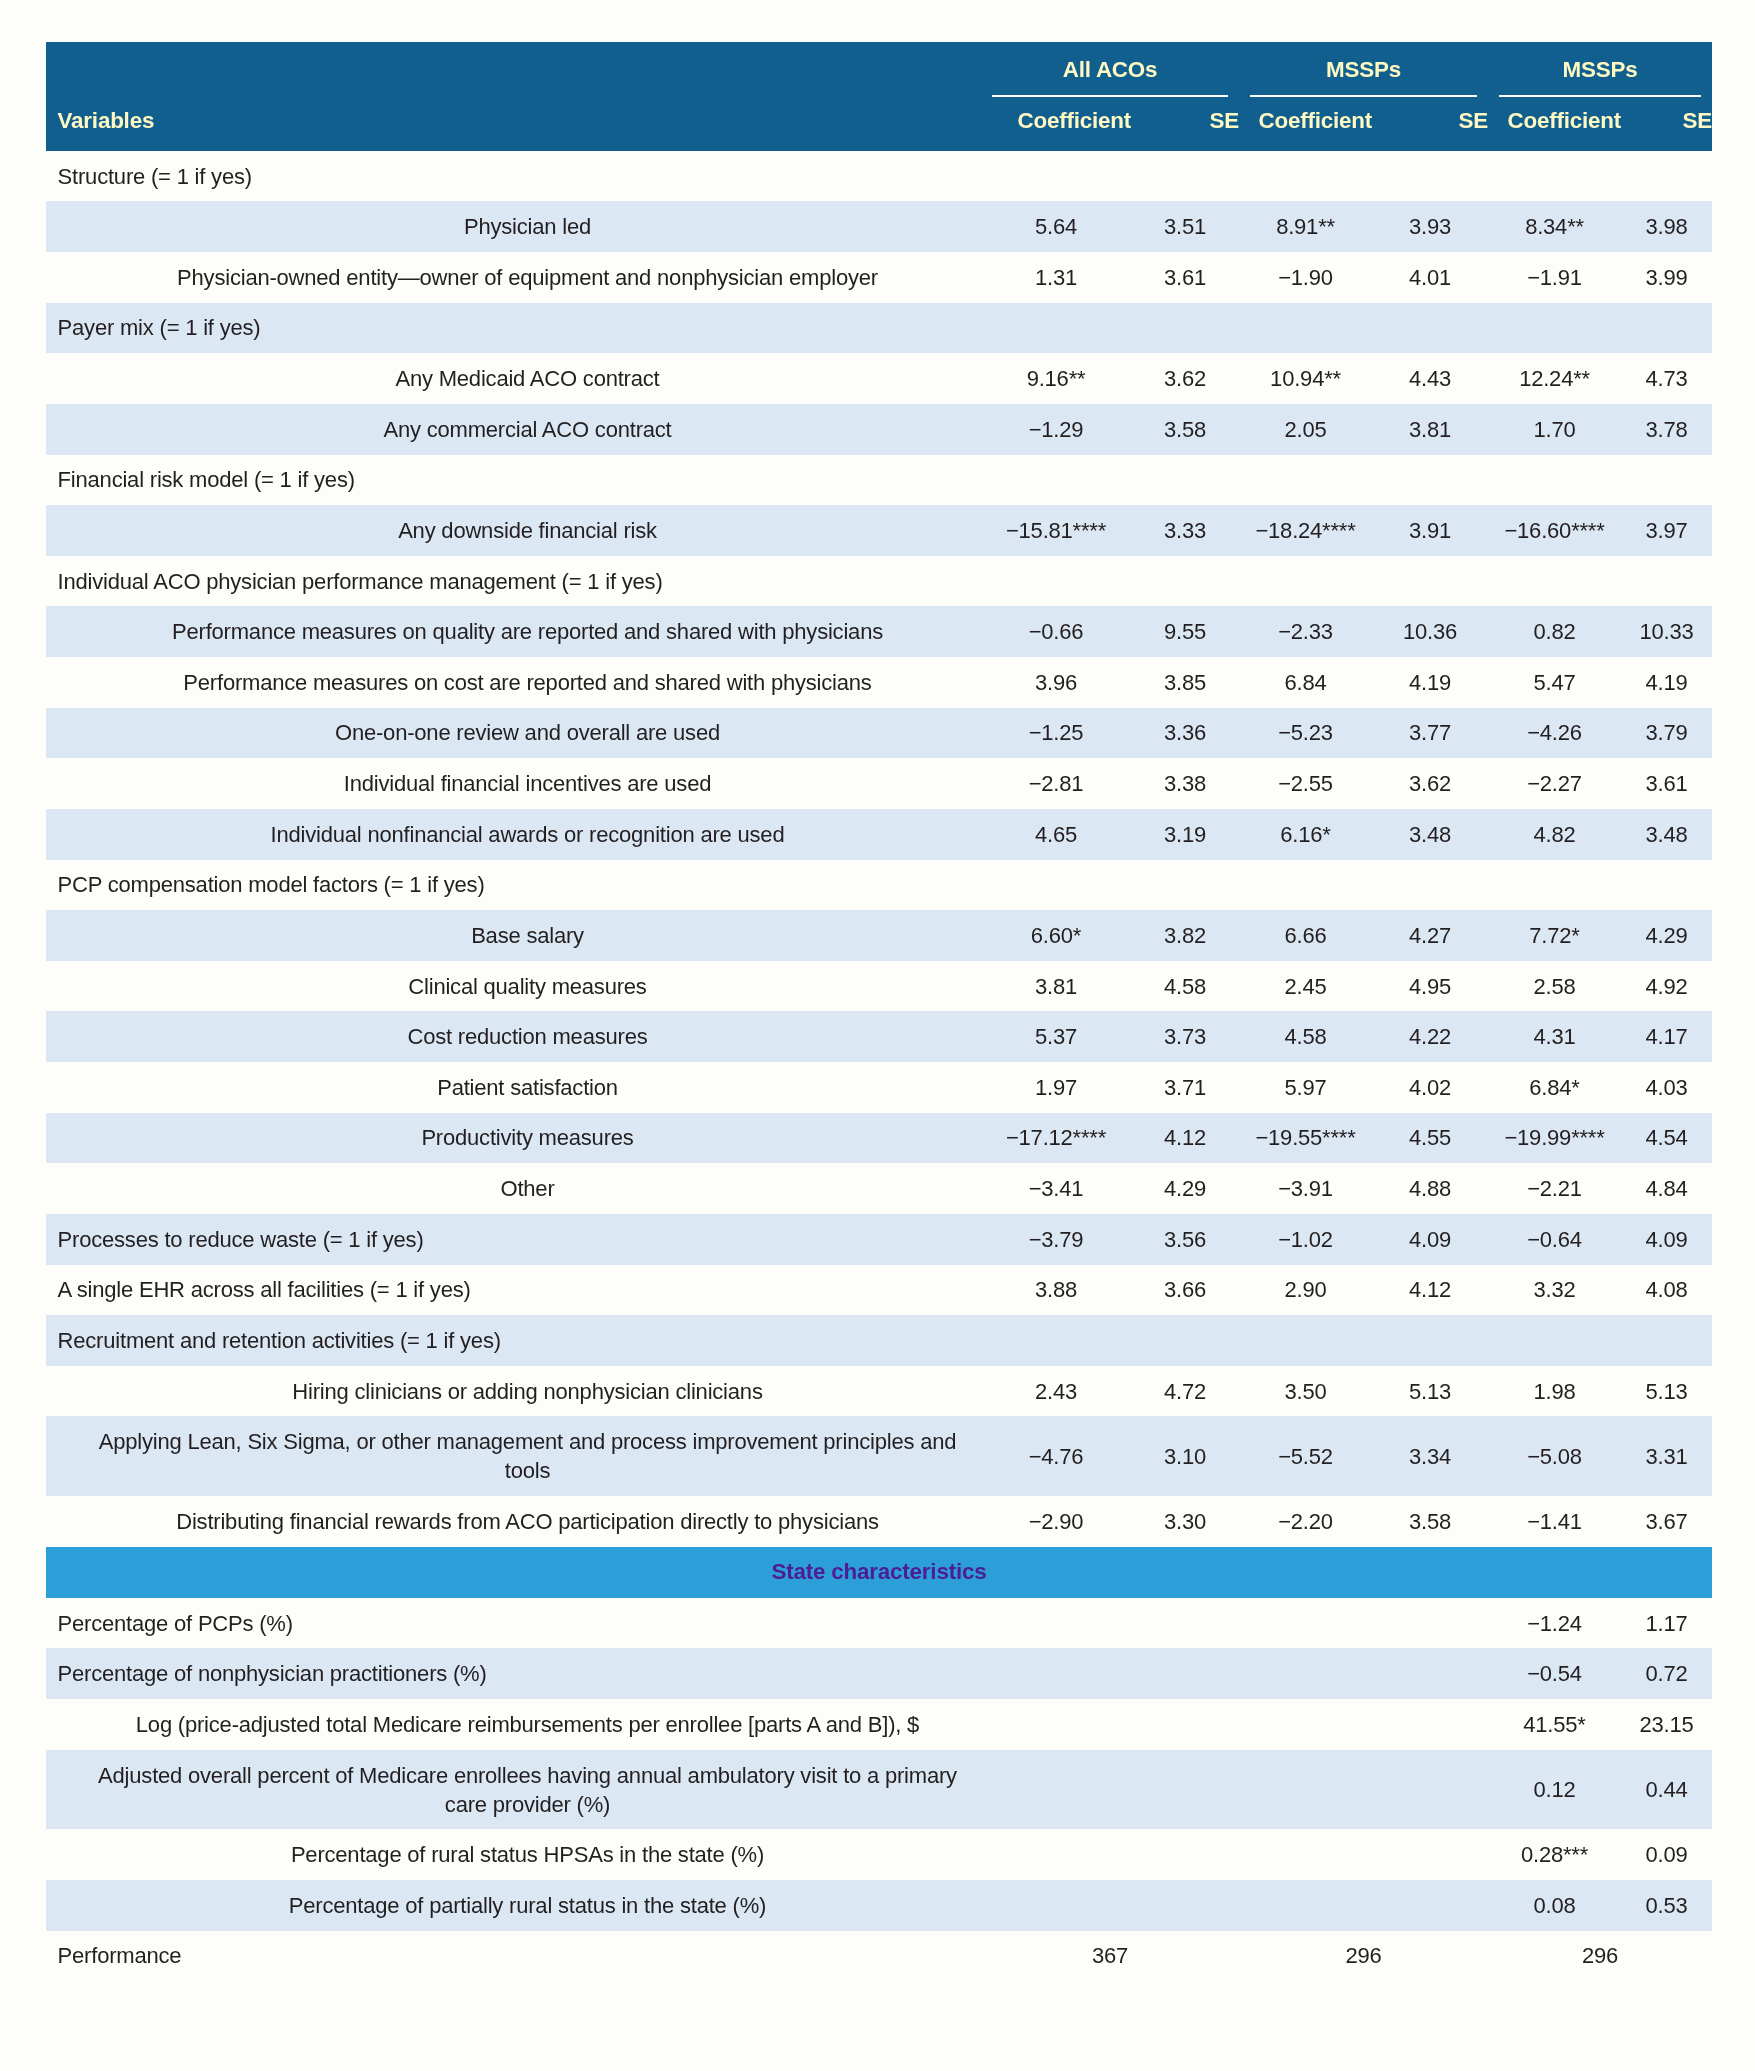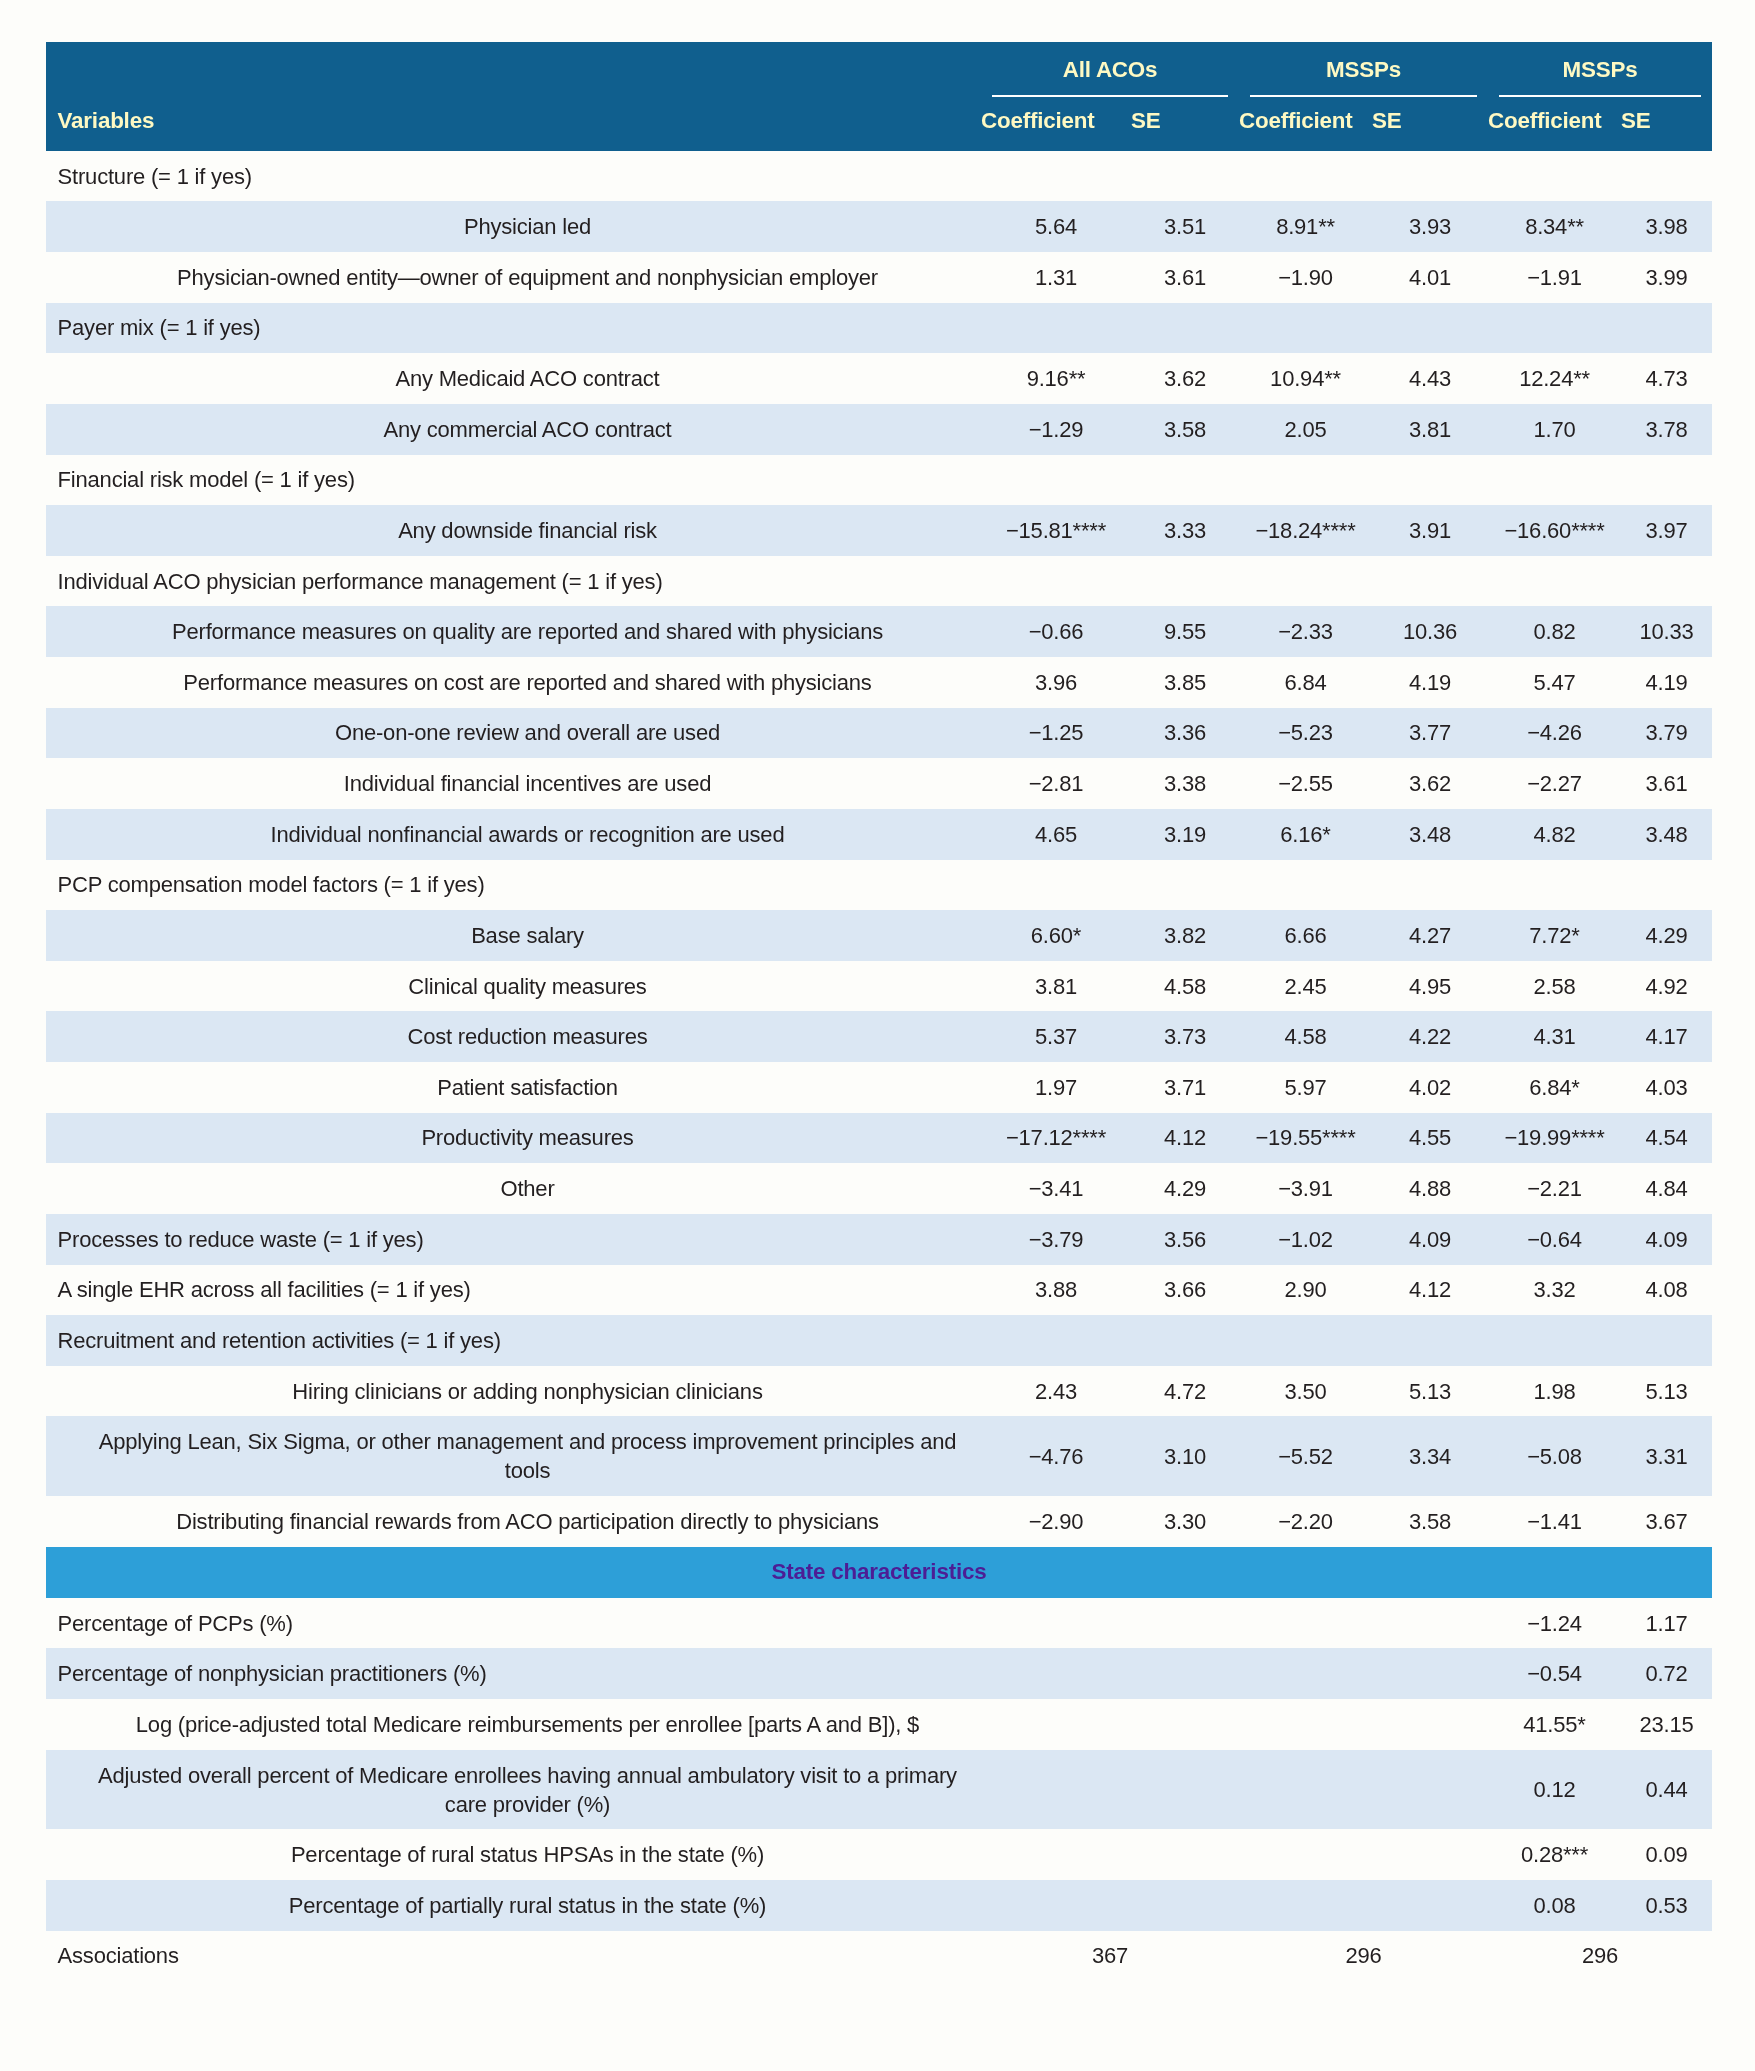--- a/index.html
+++ b/index.html
@@ -24,21 +24,21 @@
   thead th{
     background:#105f8e;color:#fef9c3;font-weight:700;font-size:22.4px;
     letter-spacing:-0.2px;
   }
   th.vars{text-align:left;vertical-align:bottom;padding:0 0 16.6px 11.6px;}
   th.group{padding:15px 10.8px 0 10.8px;vertical-align:top;}
   th.group .glabel{
     display:block;text-align:center;padding-bottom:11.6px;
     border-bottom:2.5px solid #ffffff;
   }
-  th.sub{padding:11.6px 0 16.6px 0;text-align:left;}
+  th.sub{padding:11.6px 0 16.6px 0;text-align:right;}
   tbody td{
     font-size:22px;padding:10.8px 0;vertical-align:middle;
     letter-spacing:-0.2px;line-height:1.32;
   }
   td.label{text-align:left;padding-left:11.6px;padding-right:10px;}
   td.label.indent{padding-left:38px;text-align:center;}
   td.num{text-align:center;white-space:nowrap;}
   tr.blue{background:#dbe7f3;}
   tr.white{background:transparent;}
   tr.band td{
@@ -343,21 +343,21 @@
         <tr class="blue">
           <td class="label indent">Percentage of partially rural status in the state (%)</td>
           <td class="num"></td>
           <td class="num"></td>
           <td class="num"></td>
           <td class="num"></td>
           <td class="num">0.08</td>
           <td class="num">0.53</td>
         </tr>
         <tr class="white">
-          <td class="label">Associations</td>
+          <td class="label">Performance</td>
           <td class="num" colspan="2">367</td>
           <td class="num" colspan="2">296</td>
           <td class="num" colspan="2">296</td>
         </tr>
       </tbody>
   </table>
 
 </div>
 
 

